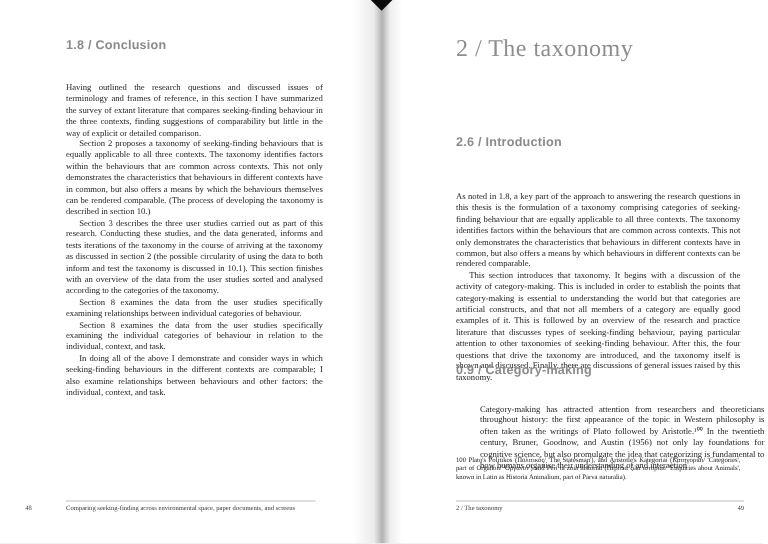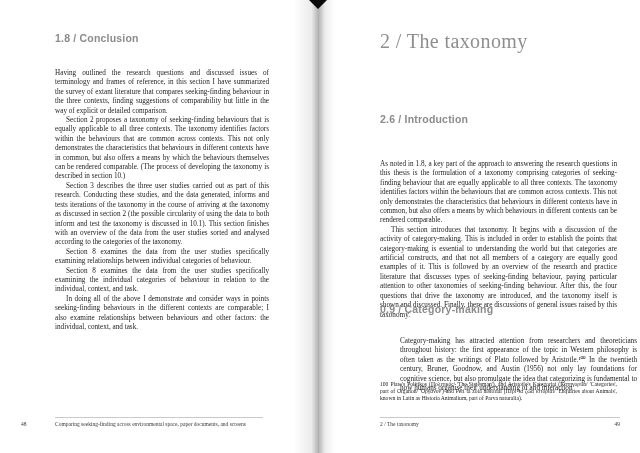--- a/index.html
+++ b/index.html
@@ -76,21 +76,21 @@
 
   <div>
     <div class="sans-heading" style="left:55px; top:32px;">1.8 / Conclusion</div>
 
     <div class="body-col" style="left:55px; top:57px; width:214px;">
       <p>Having outlined the research questions and discussed issues of terminology and frames of reference, in this section I have summarized the survey of extant literature that compares seeking-finding behaviour in the three contexts, finding suggestions of comparability but little in the way of explicit or detailed comparison.</p>
       <p>Section 2 proposes a taxonomy of seeking-finding behaviours that is equally applicable to all three contexts. The taxonomy identifies factors within the behaviours that are common across contexts. This not only demonstrates the characteristics that behaviours in different contexts have in common, but also offers a means by which the behaviours themselves can be rendered comparable. (The process of developing the taxonomy is described in section 10.)</p>
       <p>Section 3 describes the three user studies carried out as part of this research. Conducting these studies, and the data generated, informs and tests iterations of the taxonomy in the course of arriving at the taxonomy as discussed in section 2 (the possible circularity of using the data to both inform and test the taxonomy is discussed in 10.1). This section finishes with an overview of the data from the user studies sorted and analysed according to the categories of the taxonomy.</p>
       <p>Section 8 examines the data from the user studies specifically examining relationships between individual categories of behaviour.</p>
       <p>Section 8 examines the data from the user studies specifically examining the individual categories of behaviour in relation to the individual, context, and task.</p>
-      <p>In doing all of the above I demonstrate and consider ways in points seeking-finding behaviours in the different contexts are comparable; I also examine relationships between behaviours and other factors: the individual, context, and task.</p>
+      <p>In doing all of the above I demonstrate and consider ways in which seeking-finding behaviours in the different contexts are comparable; I also examine relationships between behaviours and other factors: the individual, context, and task.</p>
     </div>
 
     <div class="footer-rule" style="left:55px; width:208px;"></div>
     <div class="footer-text" style="left:21px;">48</div>
     <div class="footer-text" style="left:55px;">Comparing seeking-finding across environmental space, paper documents, and screens</div>
   </div>
 
   <div class="gutter"></div>
   <div class="fold-marker"></div>
 

